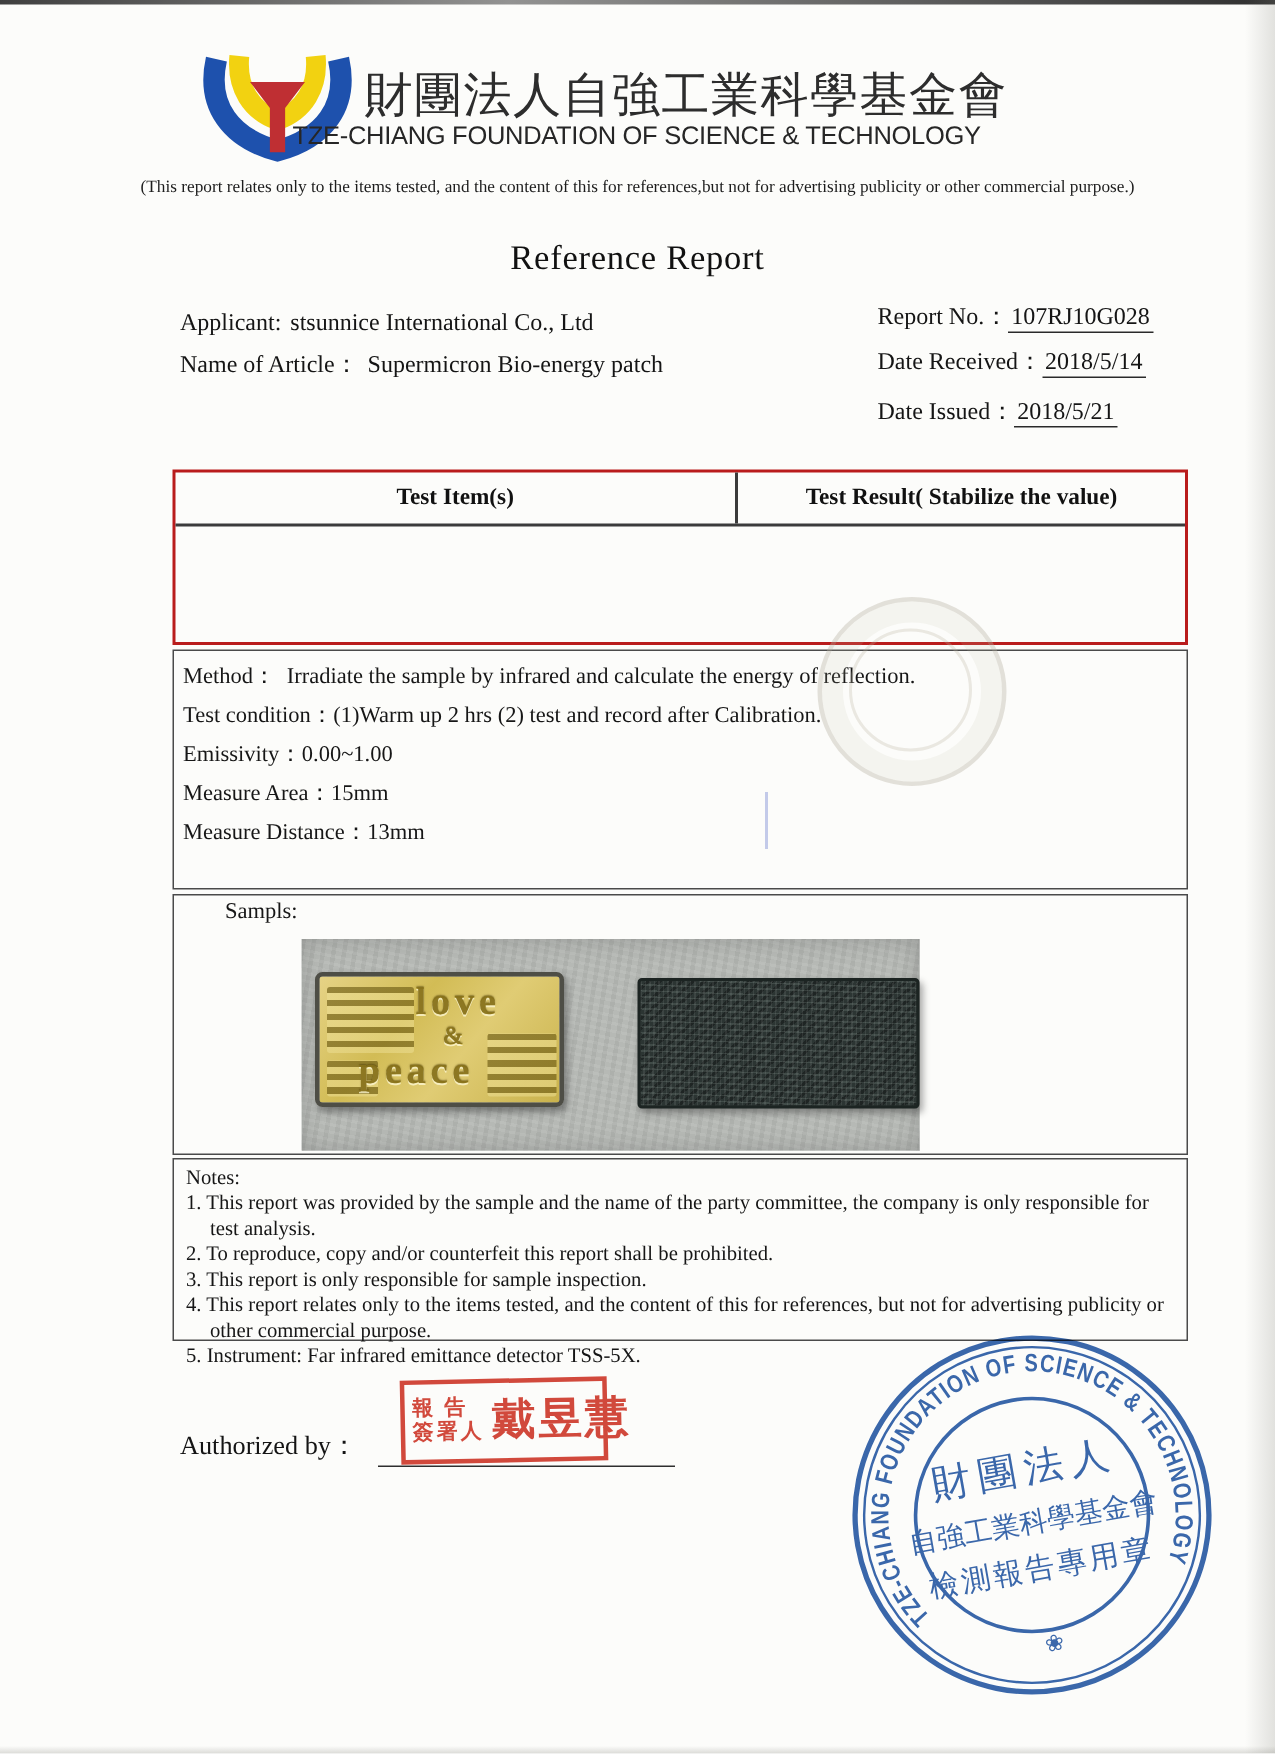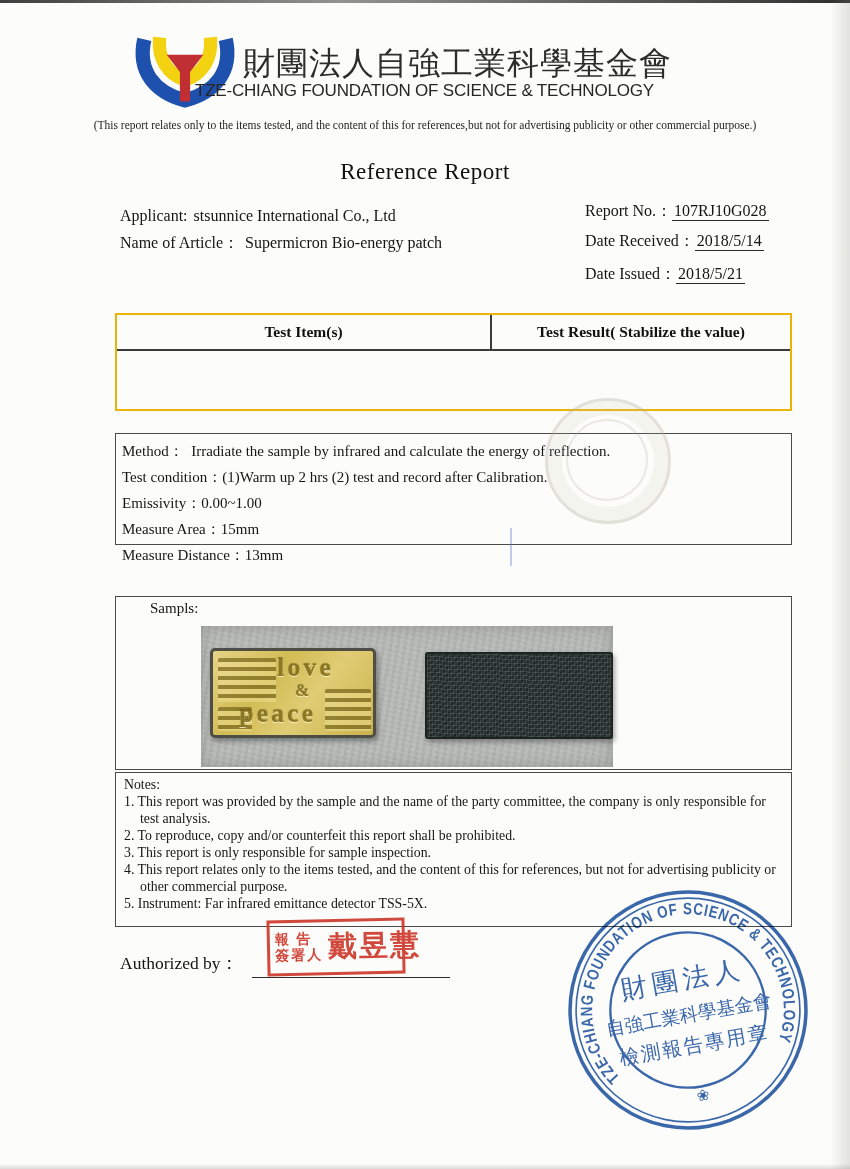--- a/index.html
+++ b/index.html
@@ -30,35 +30,35 @@
     font-size:23px;letter-spacing:.5px;color:#111;}
   
   .info-left{position:absolute;left:120px;top:207px;font-size:16px;color:#151515;}
   .info-left .row{height:26px;white-space:nowrap;}
   .info-left .val{margin-left:6px;}
   .info-right{position:absolute;left:585px;top:201px;font-size:16px;color:#151515;}
   .info-right .row{height:30px;white-space:nowrap;}
   .info-right .row.issued{margin-top:3px;}
   .uline{border-bottom:1.2px solid #2a2a2a;padding:0 2px 1px 2px;}
   
-  .rtable{position:absolute;left:115px;top:313px;width:677px;height:98px;
-    border:2px solid #eab308;box-sizing:border-box;}
+  .rtable{position:absolute;left:115px;top:313px;width:677px;height:117px;
+    border:2px solid #b91c1c;box-sizing:border-box;}
   .rtable .hdr{display:flex;height:36px;border-bottom:2px solid #3b3b3b;box-sizing:border-box;}
   .rtable .c1{width:375px;border-right:2px solid #3b3b3b;box-sizing:border-box;}
   .rtable .c2{flex:1;}
   .rtable .hdr div{display:flex;align-items:center;justify-content:center;
     font-weight:bold;font-size:15.5px;color:#111;}
   .rtable .bodyrow{display:flex;height:77px;}
   .cell-item{padding:7px 0 0 28px;font-size:15.5px;line-height:30px;color:#161616;}
   .cell-result{display:flex;align-items:center;justify-content:center;font-size:15.5px;color:#161616;}
   sup.deg{font-size:10px;vertical-align:super;}
   
   .boxed{position:absolute;left:115px;width:677px;border:1.5px solid #4a4a4a;
     box-sizing:border-box;background:transparent;}
-  .method-box{top:433px;height:112px;padding:4px 6px;font-size:15px;}
+  .method-box{top:433px;height:160px;padding:4px 6px;font-size:15px;}
   .method-box .ln{line-height:26px;white-space:pre-wrap;color:#161616;}
   .method-box .ln.indent{padding-left:56px;}
   .samples-box{top:596px;height:174px;}
   .samples-label{position:absolute;left:6px;top:3px;font-size:15px;color:#161616;margin-left:28px;}
   .photo{position:absolute;left:85px;top:29px;width:412px;height:141px;
     background:#b6b9b5;
     background-image:
       repeating-linear-gradient(12deg,rgba(255,255,255,.07) 0 2px,rgba(0,0,0,0) 2px 5px),
       repeating-linear-gradient(99deg,rgba(0,0,0,.05) 0 3px,rgba(0,0,0,0) 3px 7px);
     box-shadow:inset 0 0 14px rgba(90,90,90,.35);}
@@ -77,21 +77,21 @@
   .t-love{left:64px;top:2px;font-size:26px;letter-spacing:3px;}
   .t-amp{left:82px;top:30px;font-size:17px;}
   .t-peace{left:26px;top:48px;font-size:26px;letter-spacing:3px;}
   .black-patch{position:absolute;left:224px;top:26px;width:188px;height:87px;
     background:#2c3533;border:2px solid #1c2422;border-radius:3px;box-sizing:border-box;
     background-image:
       repeating-linear-gradient(2deg,rgba(190,210,200,.14) 0 1px,rgba(0,0,0,0) 1px 4px),
       repeating-linear-gradient(91deg,rgba(255,255,255,.08) 0 1px,rgba(0,0,0,0) 1px 3px),
       repeating-linear-gradient(-42deg,rgba(0,0,0,.3) 0 2px,rgba(0,0,0,0) 2px 5px);
     box-shadow:2px 3px 5px rgba(40,40,40,.4);}
-  .notes-box{top:772px;height:155px;padding:3px 8px 0 8px;font-size:13.8px;}
+  .notes-box{top:772px;height:122px;padding:3px 8px 0 8px;font-size:13.8px;}
   .notes-box .nt{line-height:17px;color:#161616;}
   .notes-box .item{line-height:17px;padding-left:16px;text-indent:-16px;color:#161616;}
   
   .authorized{position:absolute;left:120px;top:951px;font-size:17.5px;color:#141414;}
   .sig-line{position:absolute;left:252px;top:977px;width:198px;border-bottom:1.5px solid #2e2e2e;}
   .red-stamp{position:absolute;left:267px;top:919px;width:138px;height:56px;
     border:3px solid #ce3a2c;color:#ce3a2c;box-sizing:border-box;
     display:flex;align-items:center;gap:5px;padding:2px 5px;
     transform:rotate(-1.2deg);opacity:.92;}
   .rs-small{display:flex;flex-direction:column;justify-content:center;}

